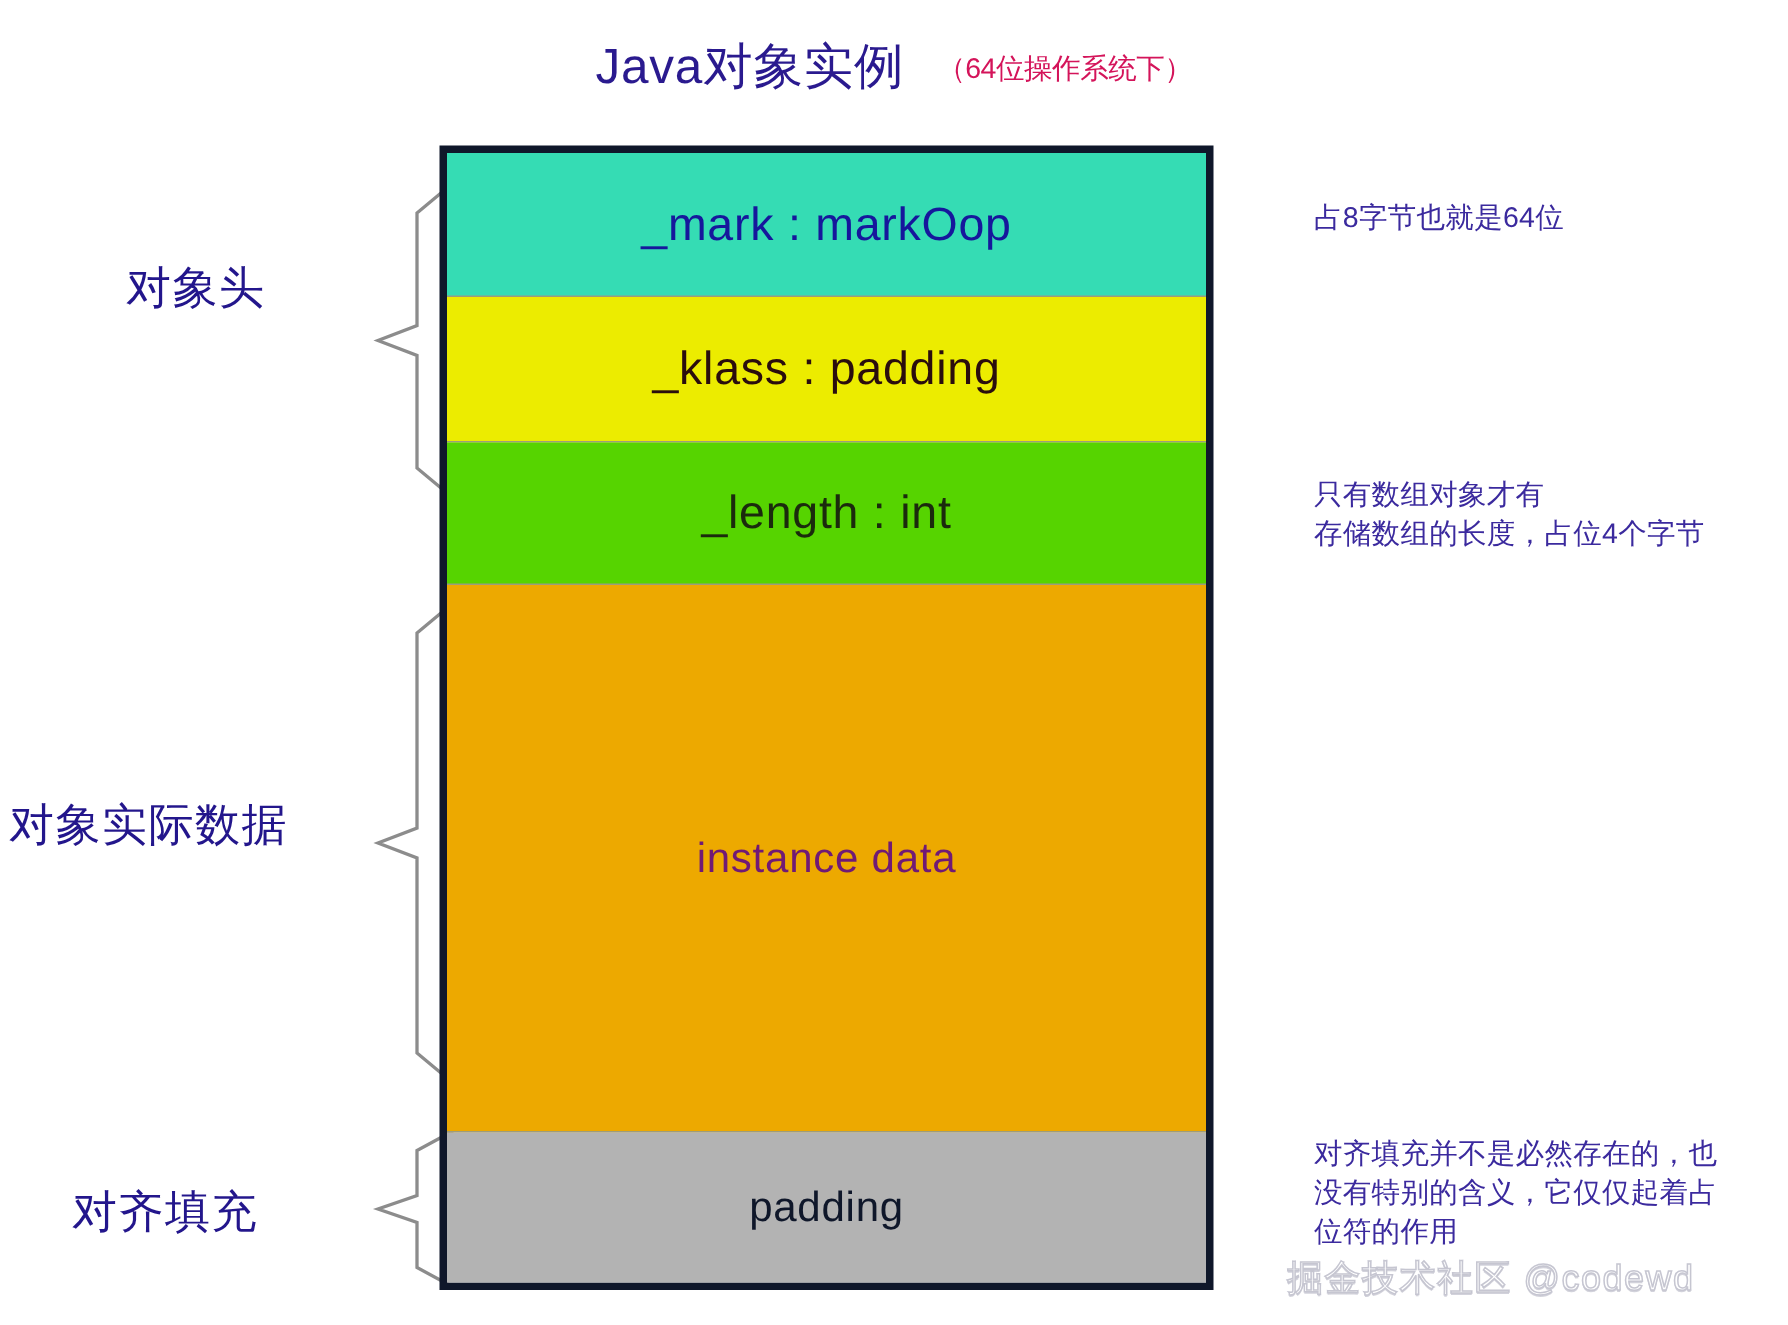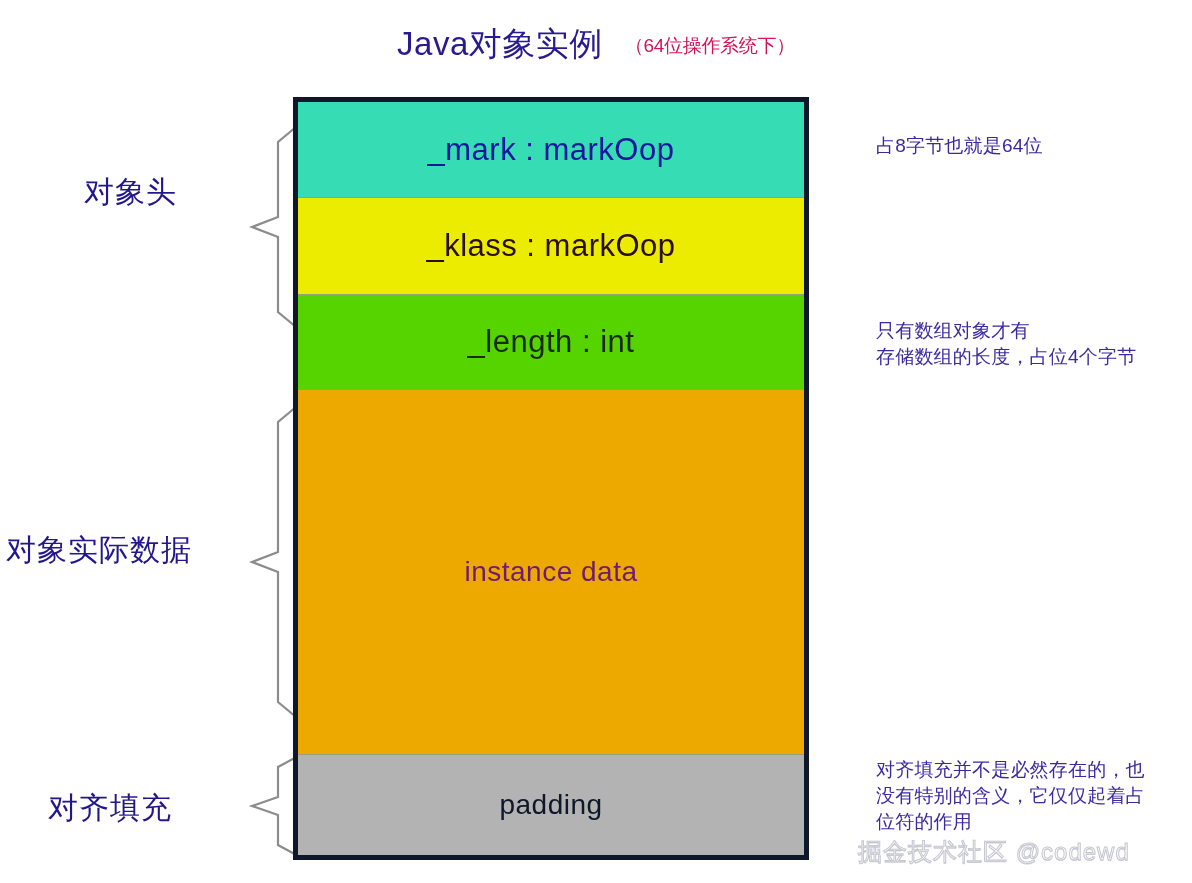--- a/index.html
+++ b/index.html
@@ -160,21 +160,21 @@
     <svg width="56" height="108" viewBox="0 0 56 108">
       <path d="M54 2 L30 15 L30 45 L4 54 L30 63 L30 93 L54 106" fill="none" stroke="#8c8c8c" stroke-width="2.2" stroke-linejoin="miter" stroke-linecap="butt"></path>
     </svg>
   </div>
 
   <div class="blocks">
     <div class="block blk-mark">
       <span class="block-label">_mark : markOop</span>
     </div>
     <div class="block blk-klass">
-      <span class="block-label">_klass : markOop</span>
+      <span class="block-label">_klass : padding</span>
     </div>
     <div class="block blk-length">
       <span class="block-label">_length : int</span>
     </div>
     <div class="block blk-instance">
       <span class="block-label">instance data</span>
     </div>
     <div class="block blk-padding">
       <span class="block-label">padding</span>
     </div>

